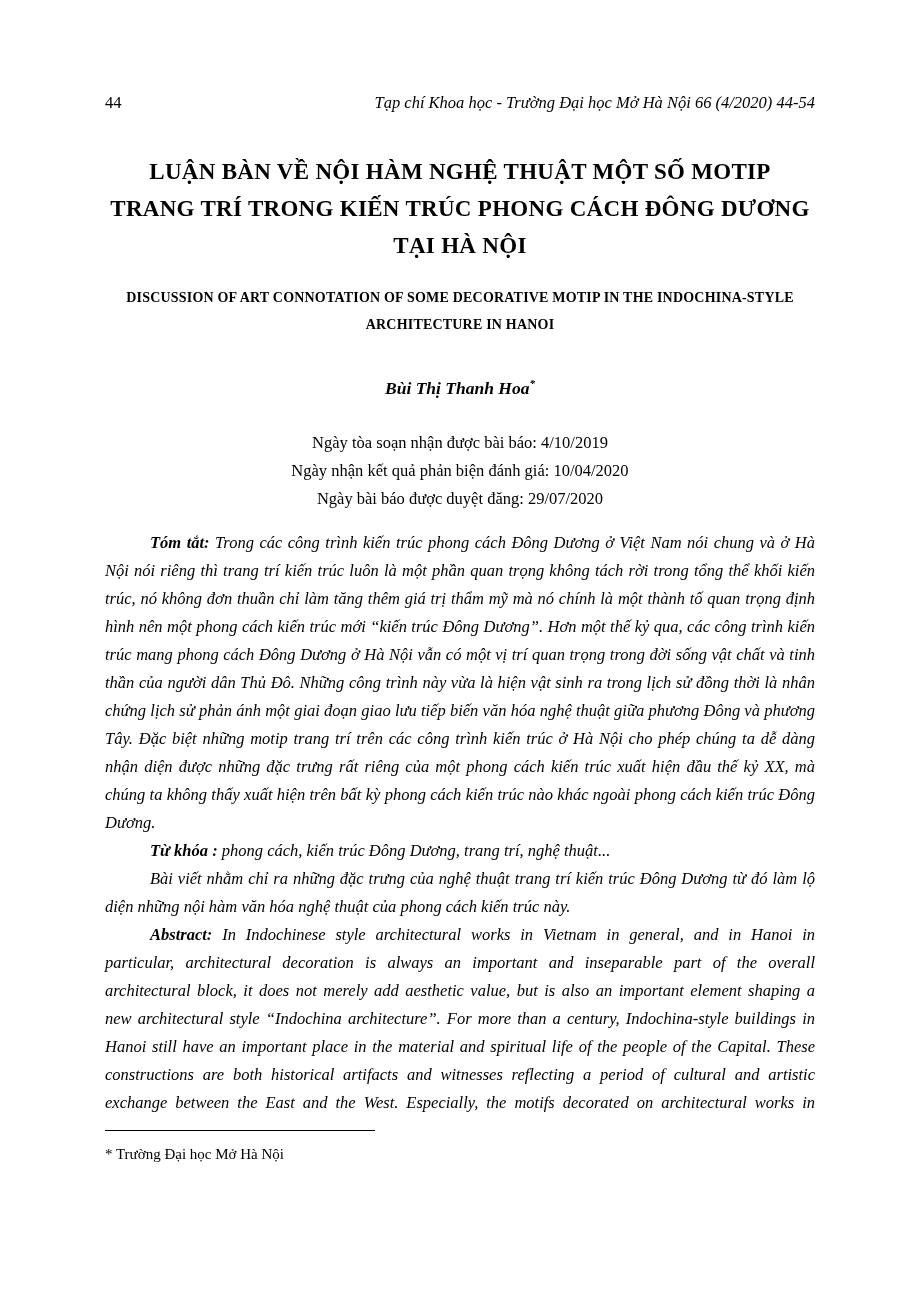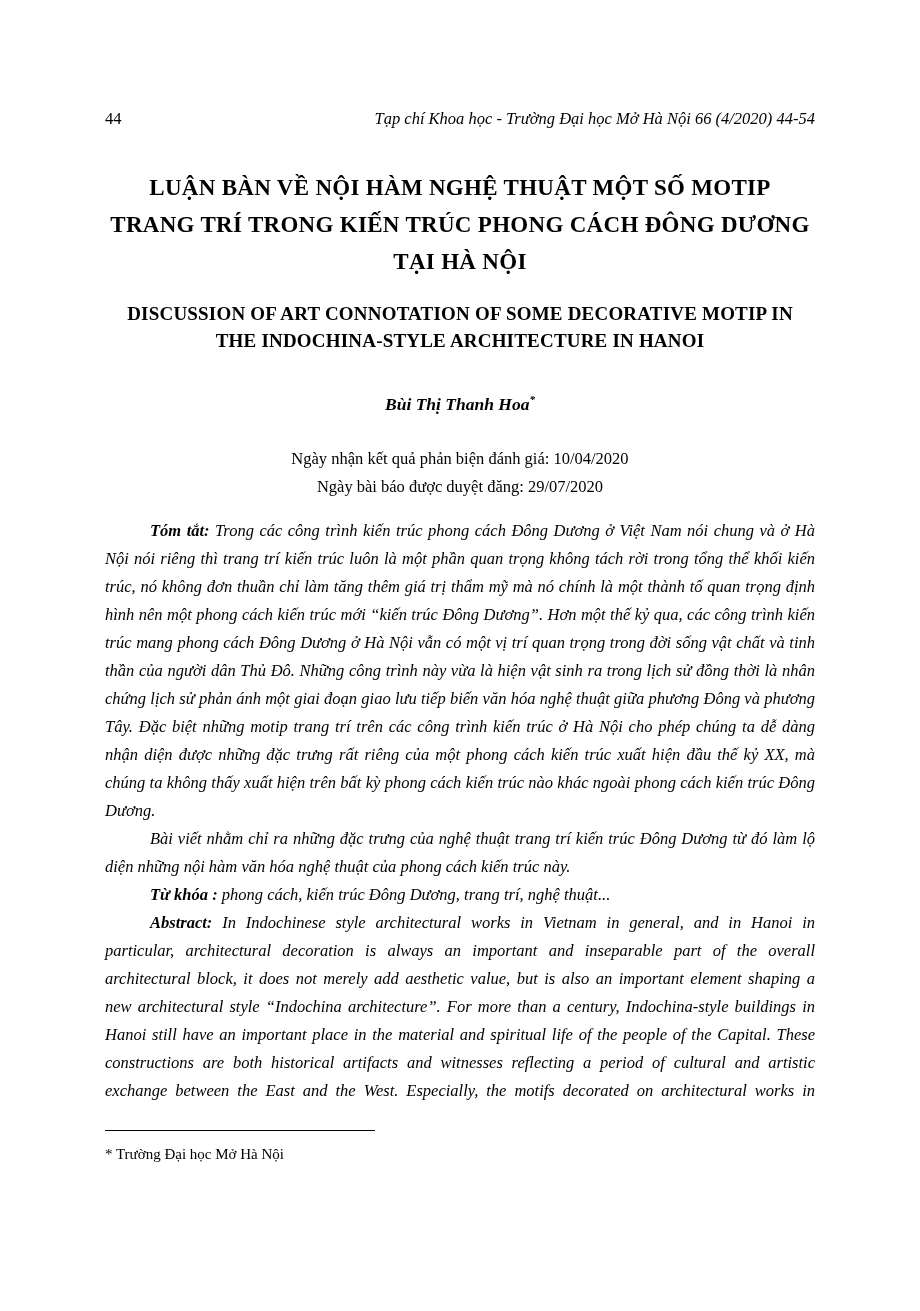--- a/index.html
+++ b/index.html
@@ -8,21 +8,21 @@
     background: #ffffff;
   }
   .page {
     position: relative;
     width: 920px;
     height: 1311px;
     background: #ffffff;
     color: #000000;
     font-family: "Liberation Serif", "DejaVu Serif", serif;
     box-sizing: border-box;
-    padding: 76px 105px 0 105px;
+    padding: 60px 105px 0 105px;
     overflow: hidden;
   }
   .running-head {
     display: flex;
     justify-content: space-between;
     align-items: baseline;
     font-size: 16.5px;
     line-height: 20px;
   }
   .page-number { font-style: normal; }
@@ -31,21 +31,21 @@
     margin: 40px 0 0 0;
     text-align: center;
     font-size: 23px;
     font-weight: bold;
     line-height: 37px;
     letter-spacing: 0.3px;
   }
   .title-en {
     margin: 20px 0 0 0;
     text-align: center;
-    font-size: 19px;
+    font-size: 14px;
     font-weight: bold;
     line-height: 27px;
     letter-spacing: 0.2px;
   }
   .author {
     margin-top: 34px;
     text-align: center;
     font-size: 17.5px;
     font-weight: bold;
     font-style: italic;
@@ -97,28 +97,29 @@
     <span class="journal-line">Tạp chí Khoa học - Trường Đại học Mở Hà Nội 66 (4/2020) 44-54</span>
   </div>
 
   <h1 class="title-vi">LUẬN BÀN VỀ NỘI HÀM NGHỆ THUẬT MỘT SỐ MOTIP TRANG TRÍ TRONG KIẾN TRÚC PHONG CÁCH ĐÔNG DƯƠNG TẠI HÀ NỘI</h1>
 
   <h2 class="title-en">DISCUSSION OF ART CONNOTATION OF SOME DECORATIVE MOTIP IN THE INDOCHINA-STYLE ARCHITECTURE IN HANOI</h2>
 
   <div class="author"><span>Bùi Thị Thanh Hoa</span><sup>*</sup></div>
 
   <div class="dates">
+    <div>Ngày tòa soạn nhận được bài báo: 4/10/2019</div>
     <div>Ngày nhận kết quả phản biện đánh giá: 10/04/2020</div>
     <div>Ngày bài báo được duyệt đăng: 29/07/2020</div>
   </div>
 
   <div class="abstract">
     <p><span class="label">Tóm tắt:</span> <span>Trong các công trình kiến trúc phong cách Đông Dương ở Việt Nam nói chung và ở Hà Nội nói riêng thì trang trí kiến trúc luôn là một phần quan trọng không tách rời trong tổng thể khối kiến trúc, nó không đơn thuần chỉ làm tăng thêm giá trị thẩm mỹ mà nó chính là một thành tố quan trọng định hình nên một phong cách kiến trúc mới “kiến trúc Đông Dương”. Hơn một thế kỷ qua, các công trình kiến trúc mang phong cách Đông Dương ở Hà Nội vẫn có một vị trí quan trọng trong đời sống vật chất và tinh thần của người dân Thủ Đô. Những công trình này vừa là hiện vật sinh ra trong lịch sử đồng thời là nhân chứng lịch sử phản ánh một giai đoạn giao lưu tiếp biến văn hóa nghệ thuật giữa phương Đông và phương Tây. Đặc biệt những motip trang trí trên các công trình kiến trúc ở Hà Nội cho phép chúng ta dễ dàng nhận diện được những đặc trưng rất riêng của một phong cách kiến trúc xuất hiện đầu thế kỷ XX, mà chúng ta không thấy xuất hiện trên bất kỳ phong cách kiến trúc nào khác ngoài phong cách kiến trúc Đông Dương.</span></p>
+    <p><span class="label">Từ khóa :</span> <span>phong cách, kiến trúc Đông Dương, trang trí, nghệ thuật...</span></p>
     <p>Bài viết nhằm chỉ ra những đặc trưng của nghệ thuật trang trí kiến trúc Đông Dương từ đó làm lộ diện những nội hàm văn hóa nghệ thuật của phong cách kiến trúc này.</p>
-    <p><span class="label">Từ khóa :</span> <span>phong cách, kiến trúc Đông Dương, trang trí, nghệ thuật...</span></p>
     <p class="en-abstract"><span class="label">Abstract:</span> <span>In Indochinese style architectural works in Vietnam in general, and in Hanoi in particular, architectural decoration is always an important and inseparable part of the overall architectural block, it does not merely add aesthetic value, but is also an important element shaping a new architectural style “Indochina architecture”. For more than a century, Indochina-style buildings in Hanoi still have an important place in the material and spiritual life of the people of the Capital. These constructions are both historical artifacts and witnesses reflecting a period of cultural and artistic exchange between the East and the West. Especially, the motifs decorated on architectural works in</span></p>
   </div>
 
   <div class="footnote">
     <hr class="footnote-rule">
     <div>* Trường Đại học Mở Hà Nội</div>
   </div>
 
 </div>
 

